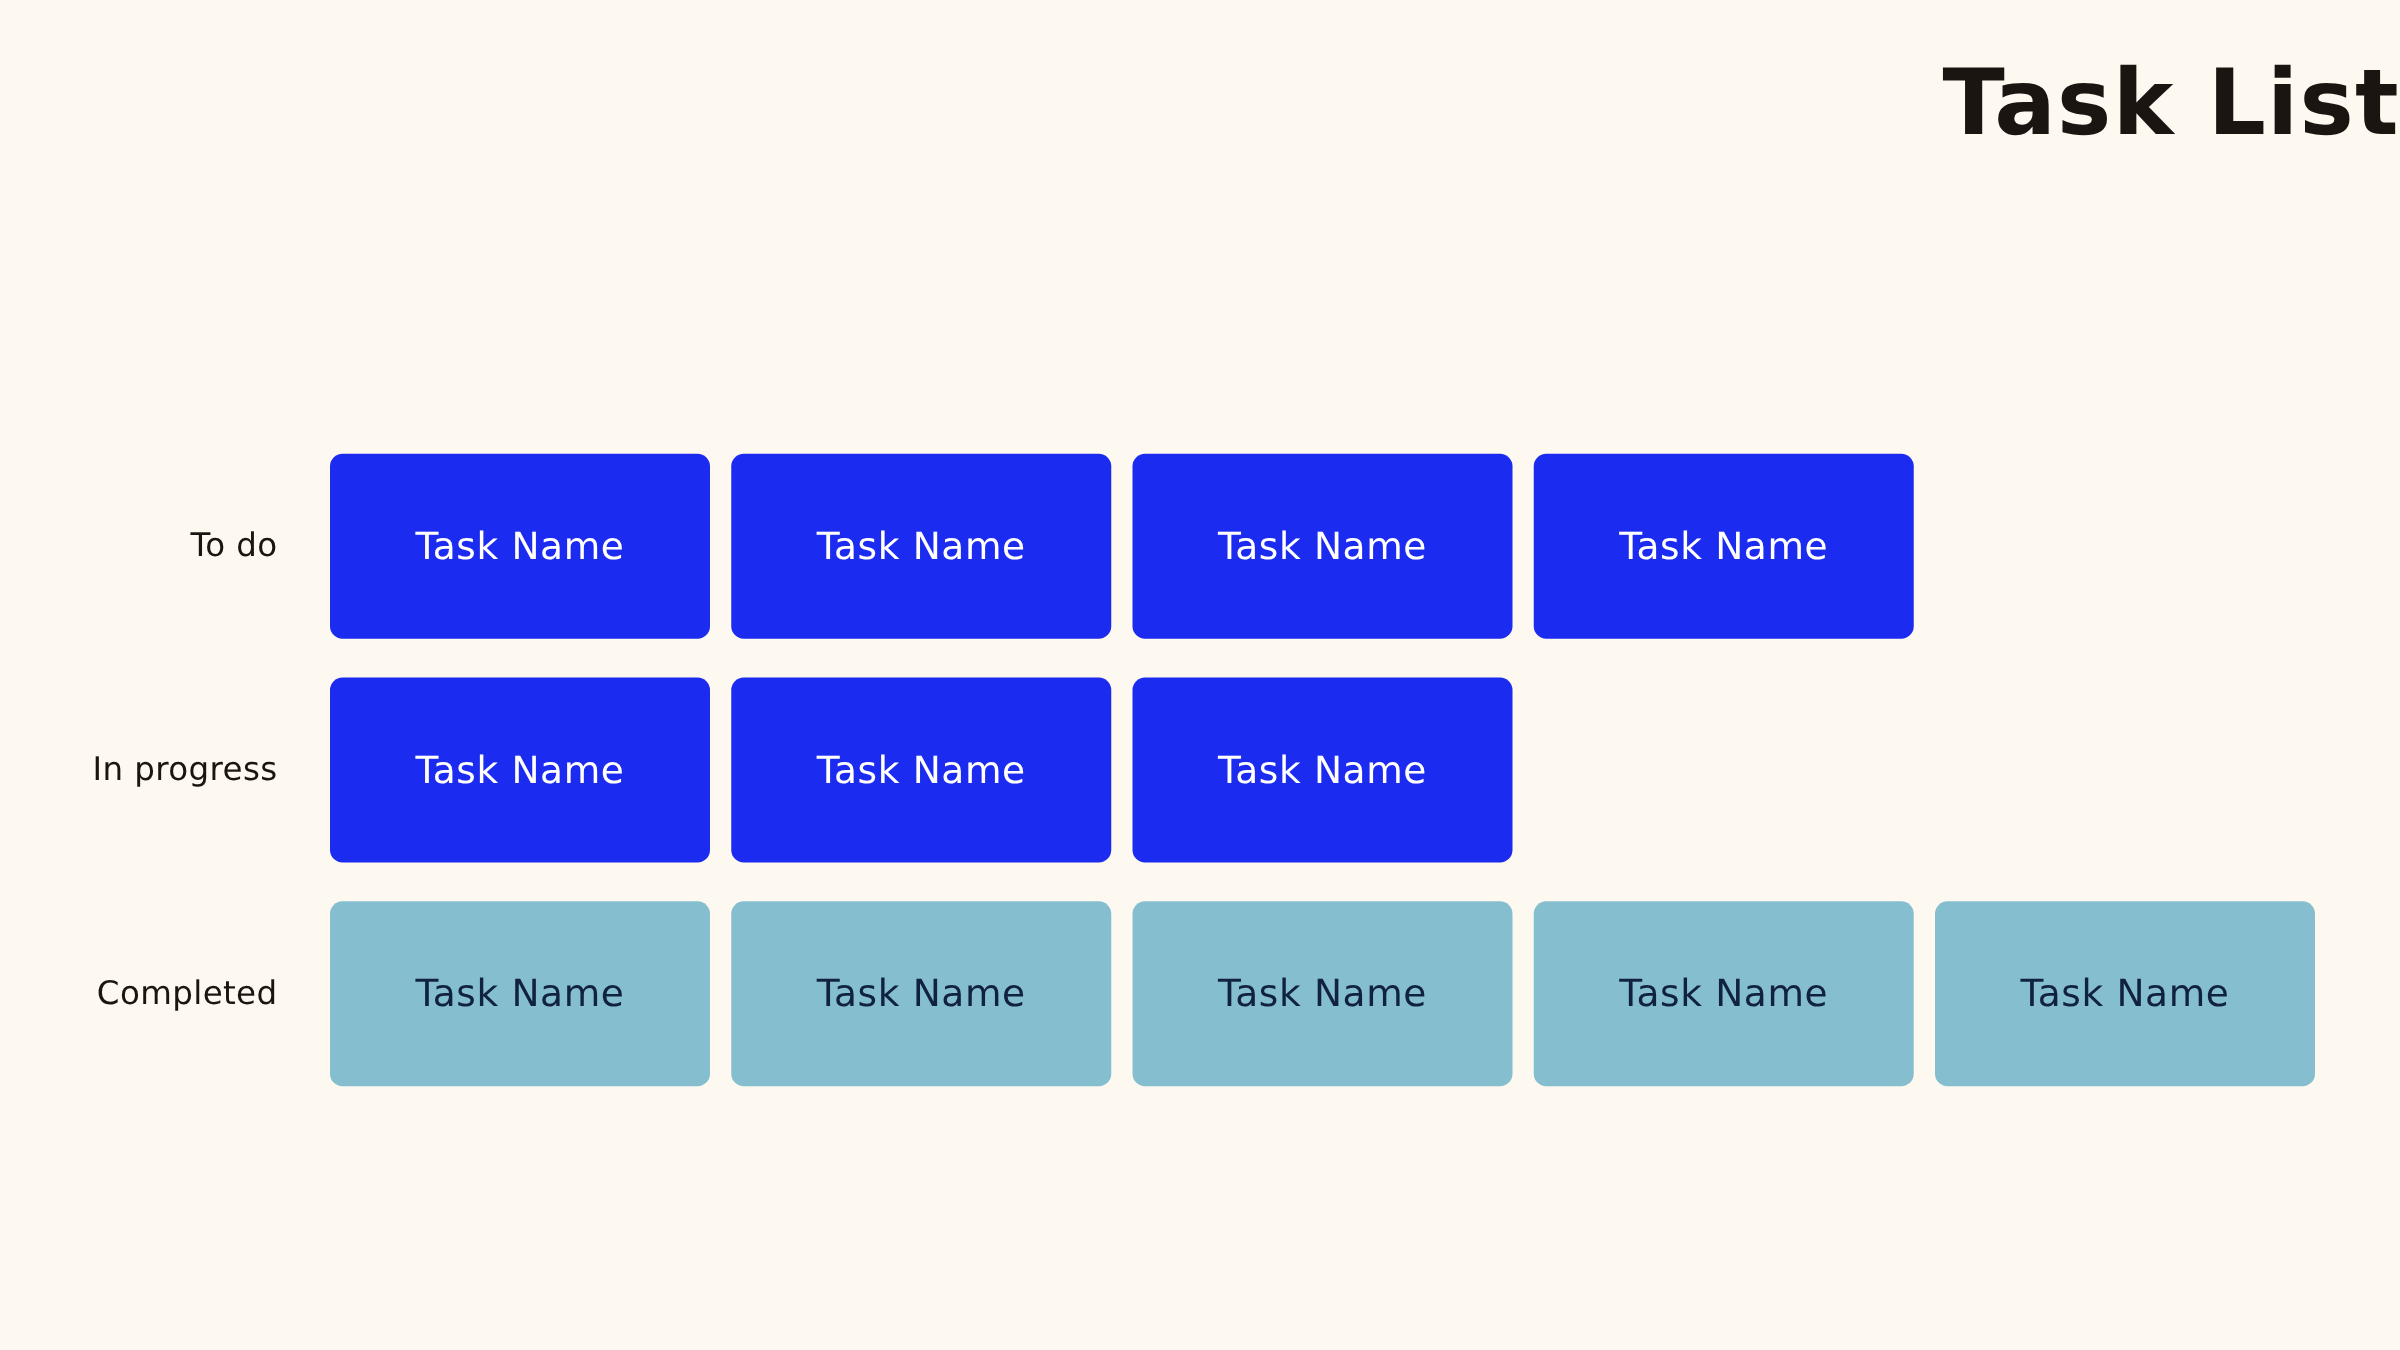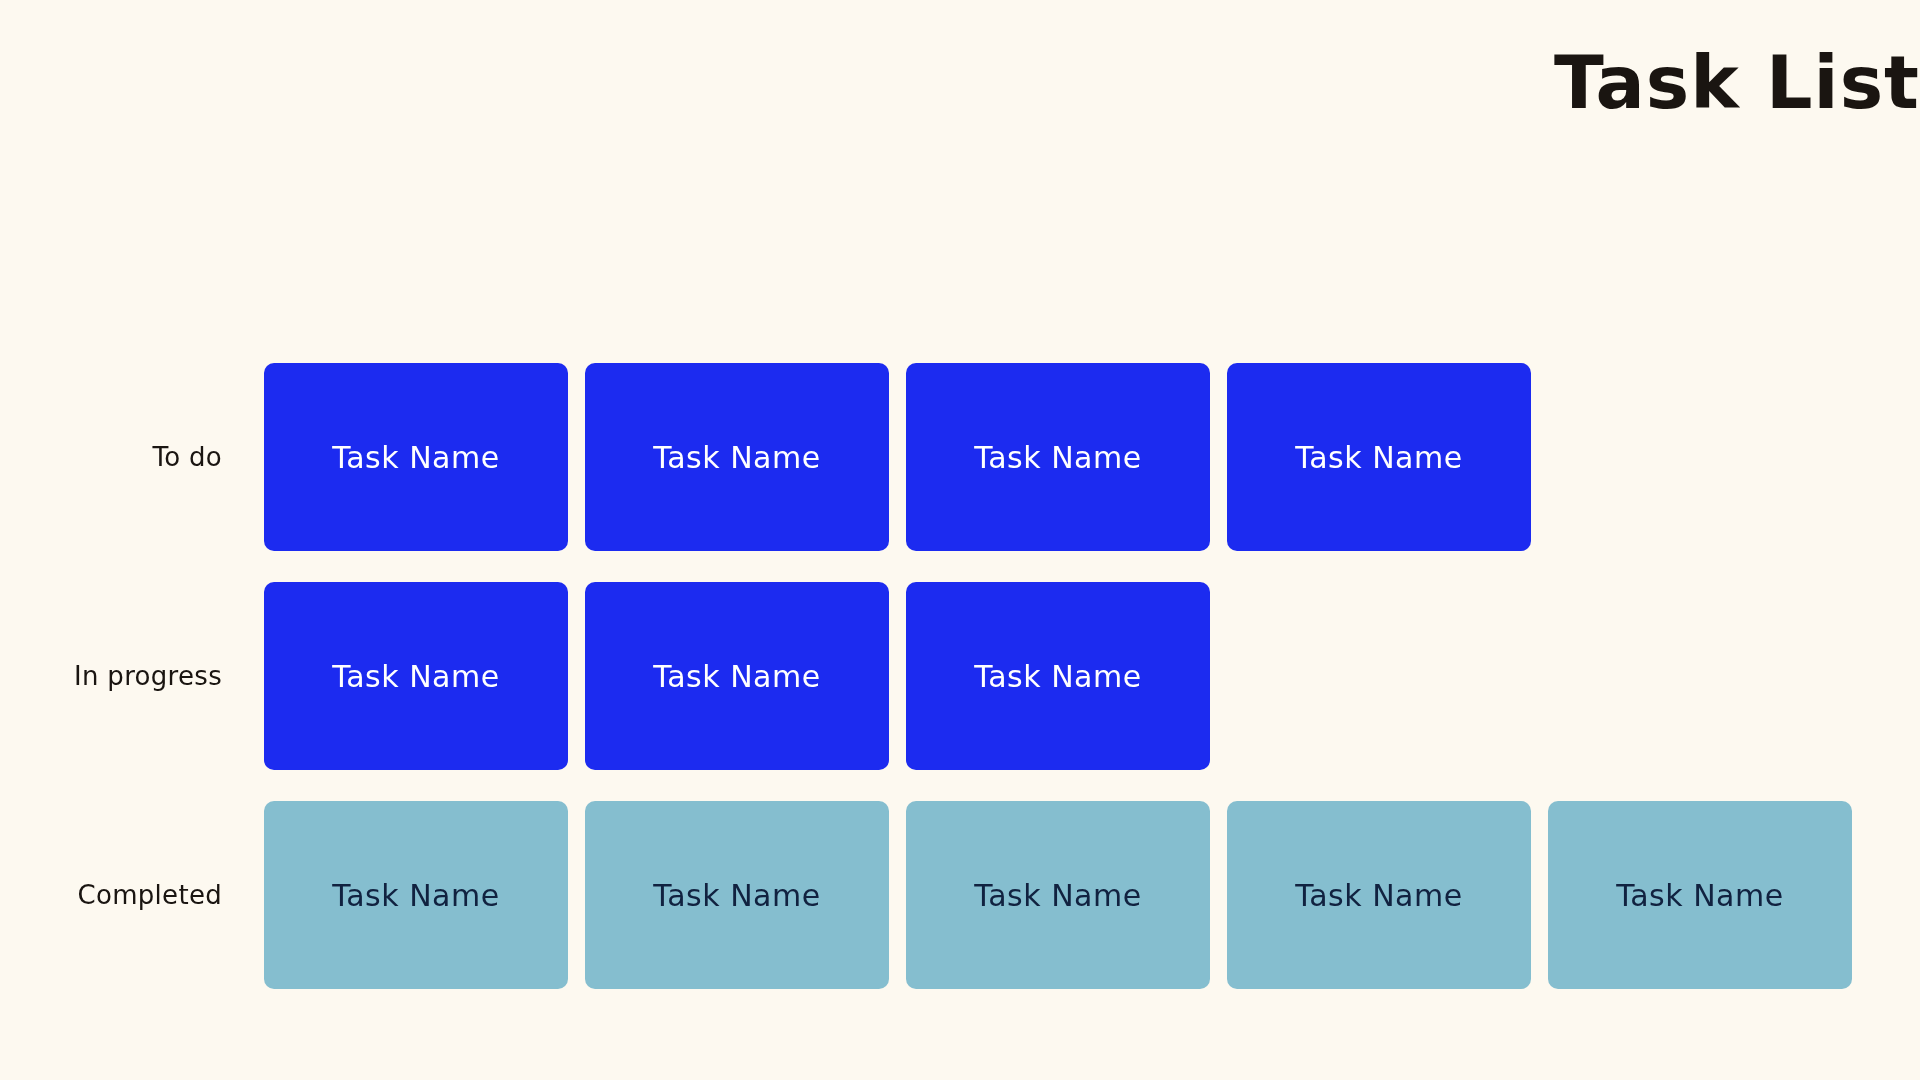--- a/index.html
+++ b/index.html
@@ -47,21 +47,21 @@
     letter-spacing: 0.3px;
   }
 
   .cards {
     display: flex;
     column-gap: 17px;
   }
 
   .task-card {
     width: 304px;
-    height: 188px;
+    height: 148px;
     border-radius: 10px;
     display: flex;
     align-items: center;
     justify-content: center;
     cursor: pointer;
   }
 
   .task-card span {
     font-size: 30px;
     letter-spacing: 0.5px;

